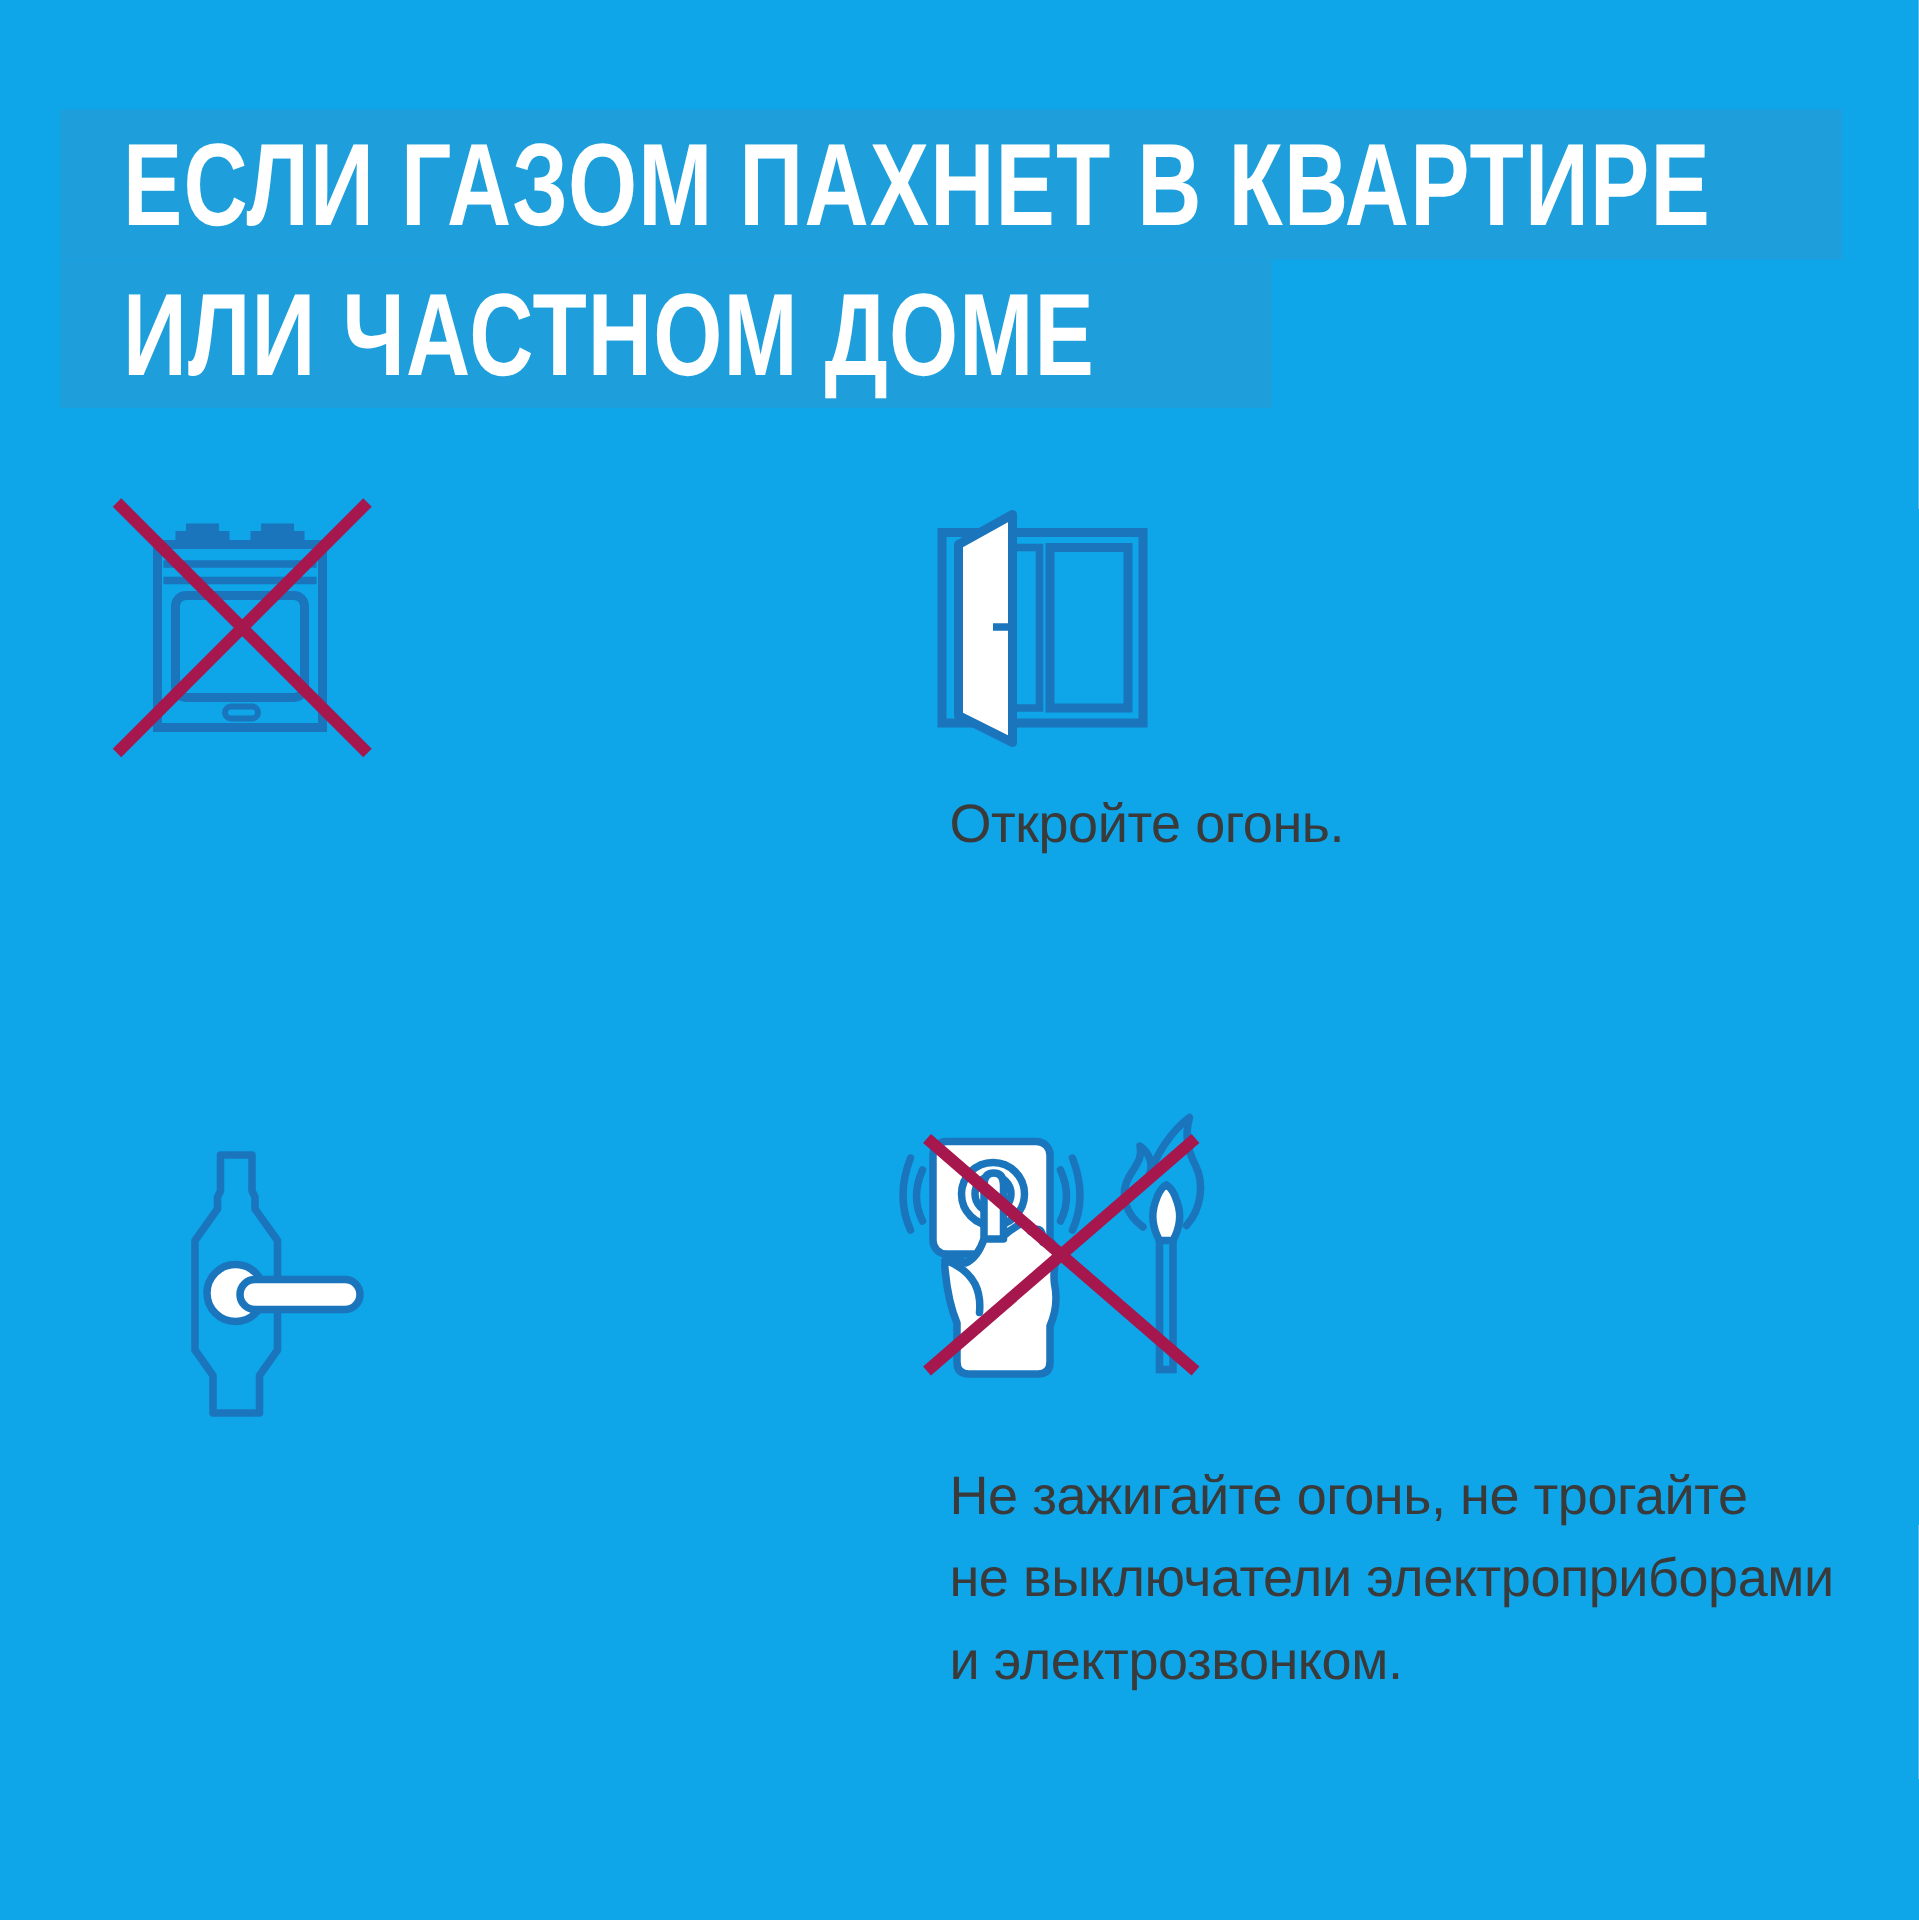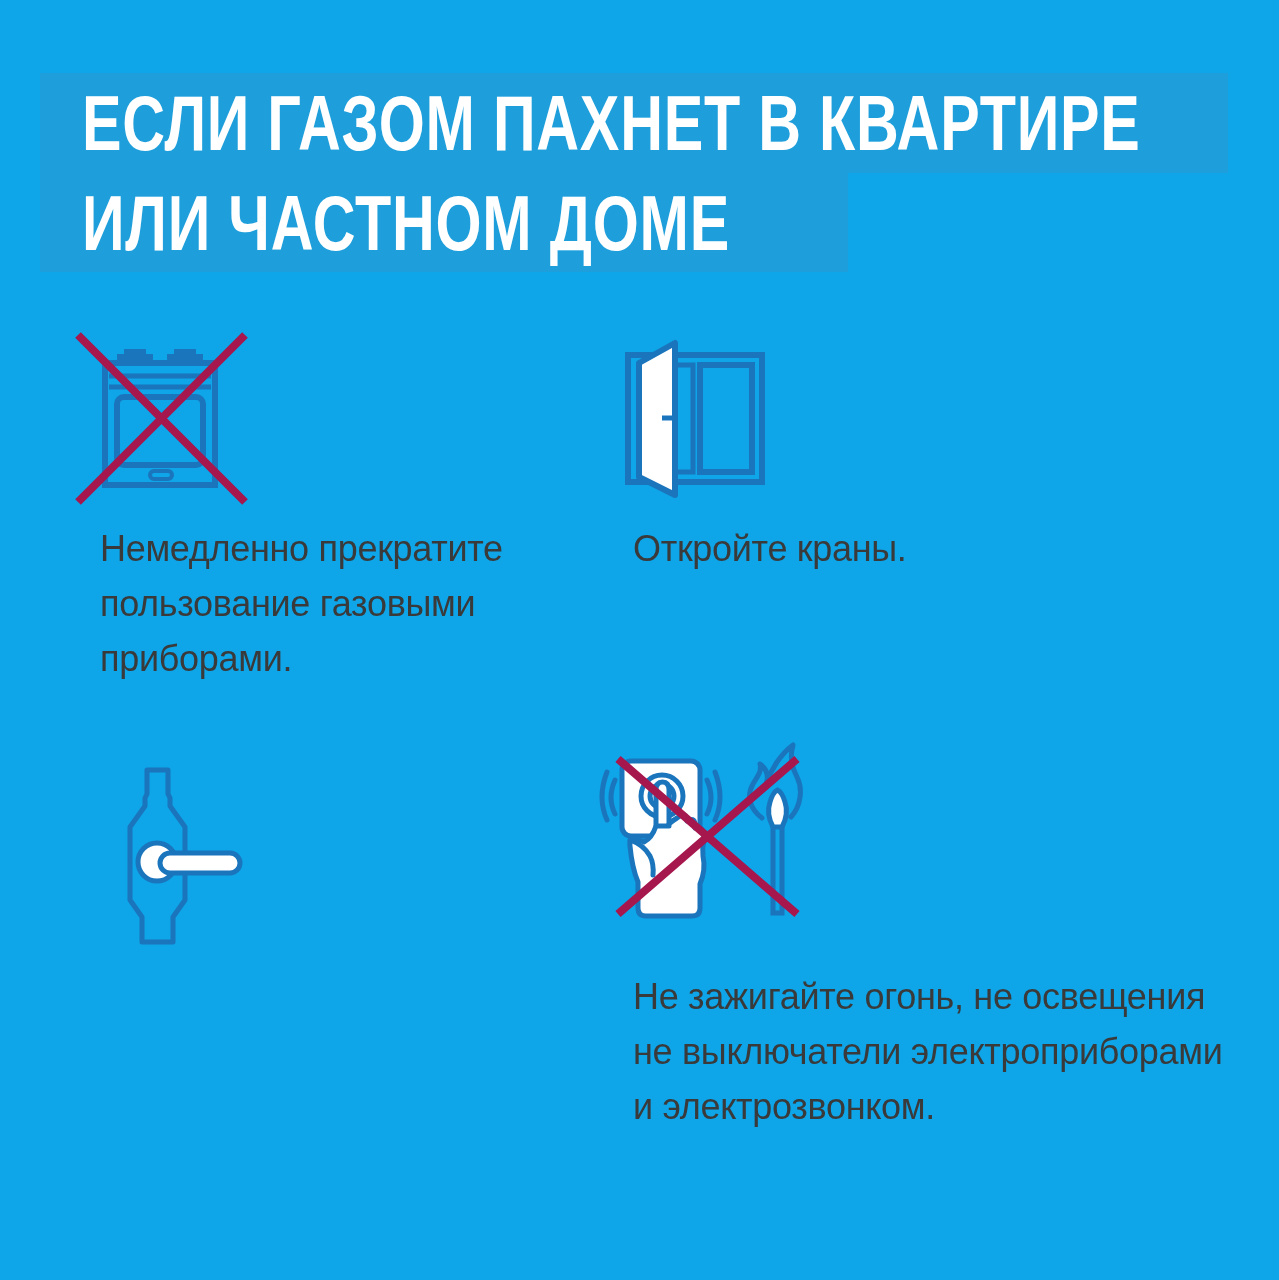--- a/index.html
+++ b/index.html
@@ -79,32 +79,27 @@
       <path class="wf" stroke-width="5" stroke-linejoin="round" d="M56,102 L56,64 Q56,56 62.5,56 Q69,56 69,64 L69,100"></path>
       <path class="wf" stroke-width="5" stroke-linejoin="round" d="M56,100 Q52,112 44,116 L36,113 Q29,111 30,120 Q32,142 38,156 L38,182 Q38,190 46,190 L92,190 Q100,190 100,182 L100,158 Q106,144 103,130 Q102,122 104,114 Q104,98 95,102 Q96,90 87,95 Q87,85 77,92 Q72,95 69,98 L69,100 Z"></path>
       <path class="st" stroke-width="5" stroke-linecap="round" d="M30,114 Q44,119 50,130 Q54,138 53,149"></path>
       <path class="st" stroke-width="5" stroke-linecap="round" stroke-linejoin="round" d="M162,92 C150,83 146,70 153,58 C157,51 162,46 160,38 C167,43 169,51 166,58 C171,43 181,28 193,19 C189,33 193,43 197,51 C203,63 201,80 191,91"></path>
       <path class="wf" stroke-width="5" d="M173,101 Q166,88 170,76 Q173,66 177.5,64 Q182,66 185,76 Q189,88 182,101 Z"></path>
       <path class="st" stroke-width="5" d="M173,100 V187 H182 V100"></path>
       <path class="cx" d="M18,33 L197,188 M197,33 L18,188" stroke-width="8"></path>
     </svg>
   </div>
 
-  <div class="text" style="left:100px;top:521px;">
-    <div>Немедленно прекратите</div>
-    <div>пользование газовыми</div>
-    <div>приборами.</div>
-  </div>
 
   <div class="text" style="left:633px;top:521px;">
-    <div>Откройте краны.</div>
+    <div>Откройте огонь.</div>
   </div>
 
   <div class="text" style="left:100px;top:969px;">
   </div>
 
   <div class="text" style="left:633px;top:969px;">
-    <div>Не зажигайте огонь, не освещения</div>
+    <div>Не зажигайте огонь, не трогайте</div>
     <div>не выключатели электроприборами</div>
     <div>и электрозвонком.</div>
   </div>
 
 </div>
 
 </body></html>

